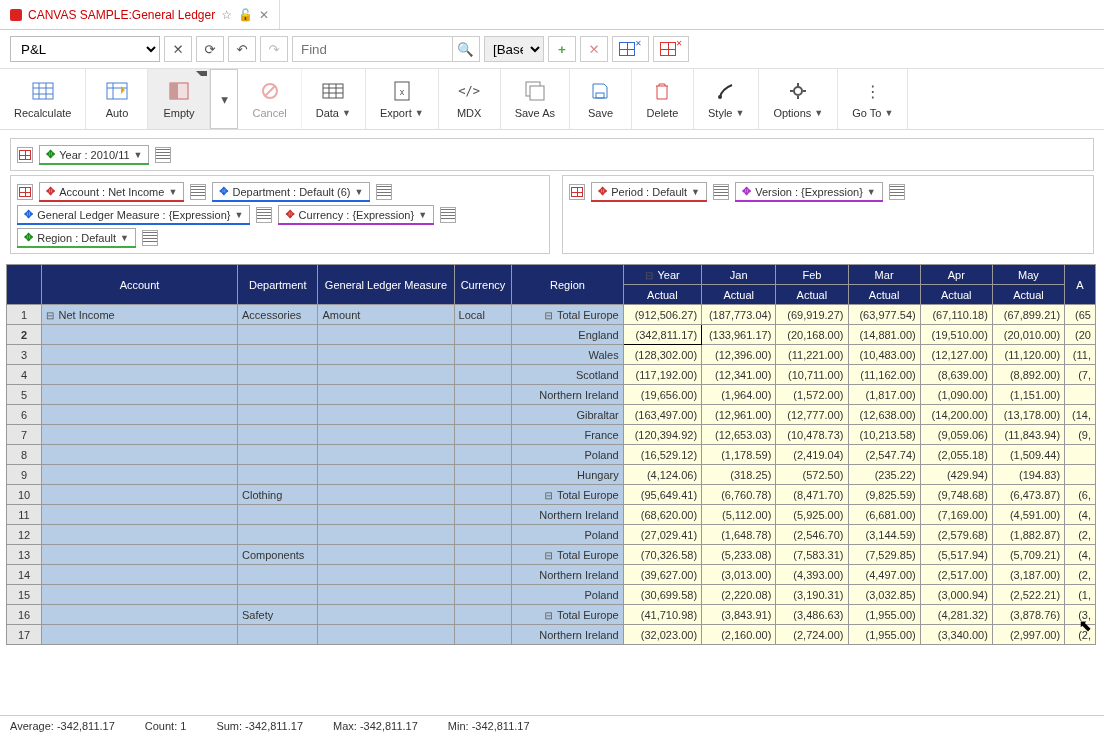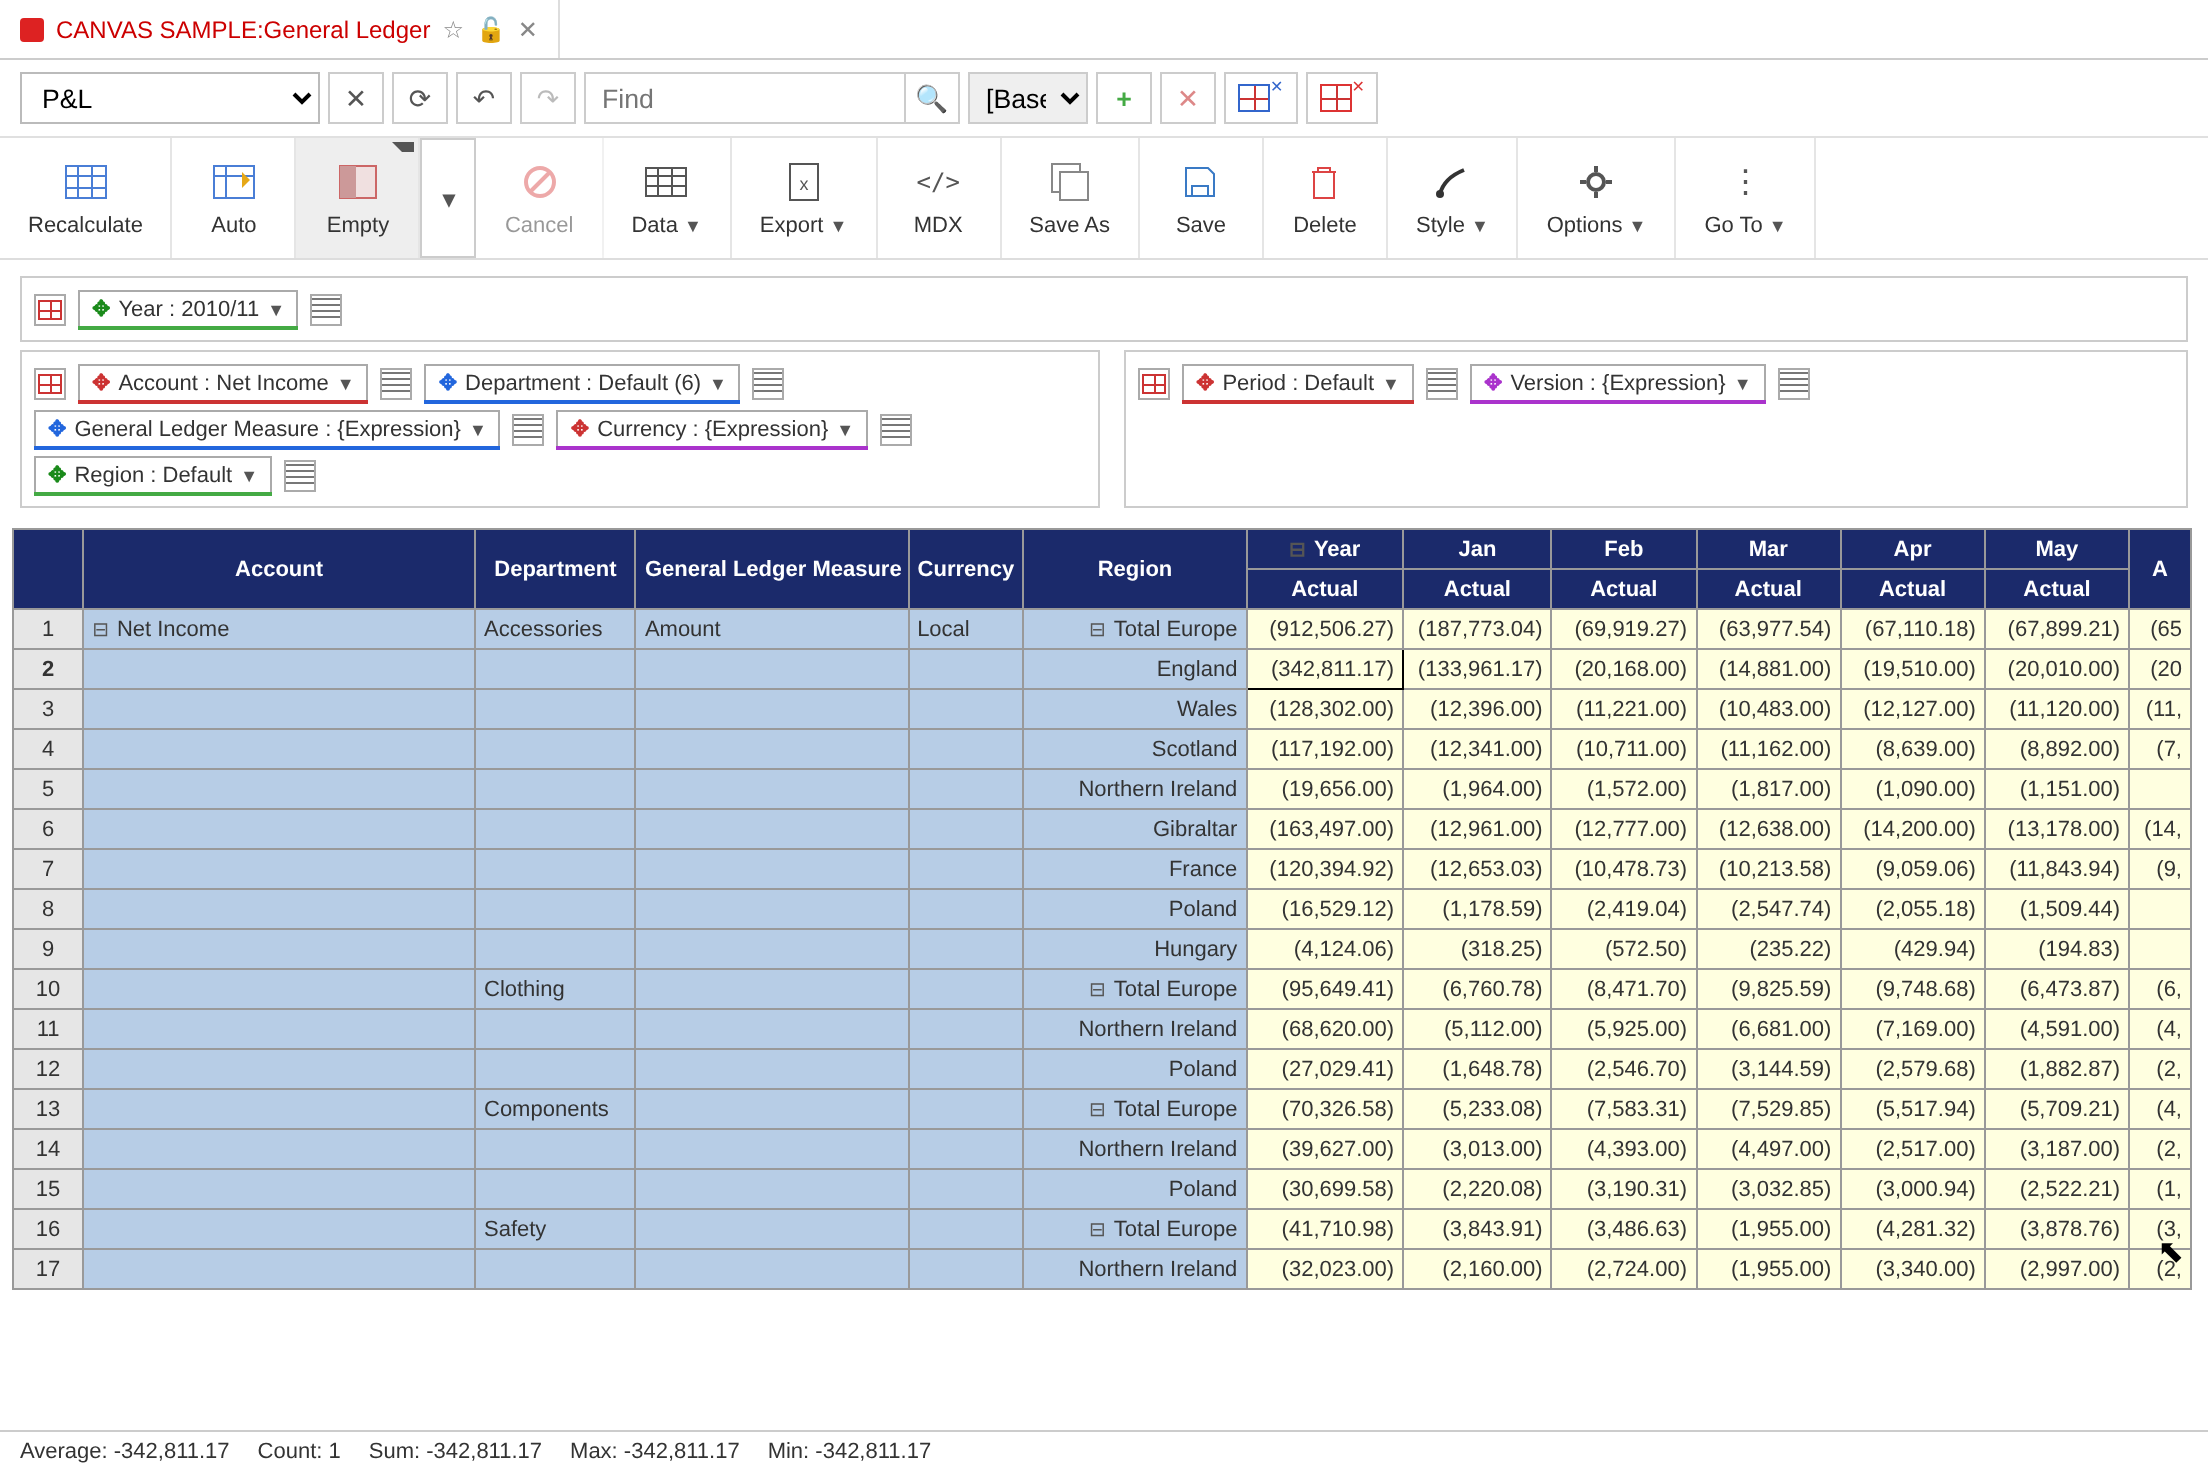--- a/index.html
+++ b/index.html
@@ -40,32 +40,32 @@
 .chip .red { color:#c33; }
 .chip .blue { color:#26d; }
 .chip .purple { color:#a3c; }
 .chip-icon { width:16px; height:16px; display:flex; align-items:center; justify-content:center; border:1px solid #aaa; background:#fff; }
 .chip-bar { height:2px; width:100%; position:absolute; bottom:-1px; left:0; }
 .chip-wrap { position:relative; display:inline-flex; }
 
 .grid-wrap { position: relative; overflow: hidden; }
 .grid { border-collapse: collapse; width: 1090px; table-layout: fixed; }
 .grid th, .grid td { border: 1px solid #999; padding: 3px 4px; font-size: 11px; height: 20px; white-space: nowrap; overflow:hidden; }
-.grid th { background: #1b2a6b; color: #fff; text-align: center; font-weight: bold; }
+.grid th { background: #1b2a6b; color: #fff; text-align: center; font-weight: normal; }
 .rowhdr { background: #e6e6e6; text-align: center; width: 32px; }
 .dimcell { background: #b7cde6; text-align: left; }
 .valcell { background: #ffffe0; text-align: right; }
 .valcell.sel { border: 1.5px solid #000; }
 .regioncell { background: #b7cde6; text-align:right; padding-left:6px; }
 .region-indent { padding-left: 22px; }
 .expand { color:#555; margin-right:4px; font-size:10px; }
 .grid tr.rowsel .rowhdr { font-weight: bold; }
 
 .colh-sub th { font-size: 11px; }
-.statusbar { position:absolute; bottom:0; left:0; right:0; border-top:1px solid #ccc; padding: 4px 10px; font-size:11px; color:#333; display:flex; gap:14px; background:#fff; }
+.statusbar { position:absolute; bottom:0; left:0; right:0; border-top:1px solid #ccc; padding: 4px 10px; font-size:11px; color:#333; display:flex; gap:30px; background:#fff; }
 
 .grid-ic { width:16px;height:14px; background:linear-gradient(#fff,#fff); border:1px solid #c33; position:relative; }
 .grid-ic::before,.grid-ic::after{content:"";position:absolute;background:#c33;}
 .grid-ic::before{left:0;right:0;top:50%;height:1px;}
 .grid-ic::after{top:0;bottom:0;left:50%;width:1px;}
 .list-ic { width:14px; height:12px; background: repeating-linear-gradient(#777,#777 1px,transparent 1px,transparent 3px); }
 
 svg { display:block; }
 
 .cursor { position:absolute; right:6px; top:352px; font-size:16px; color:#000; pointer-events:none; }

